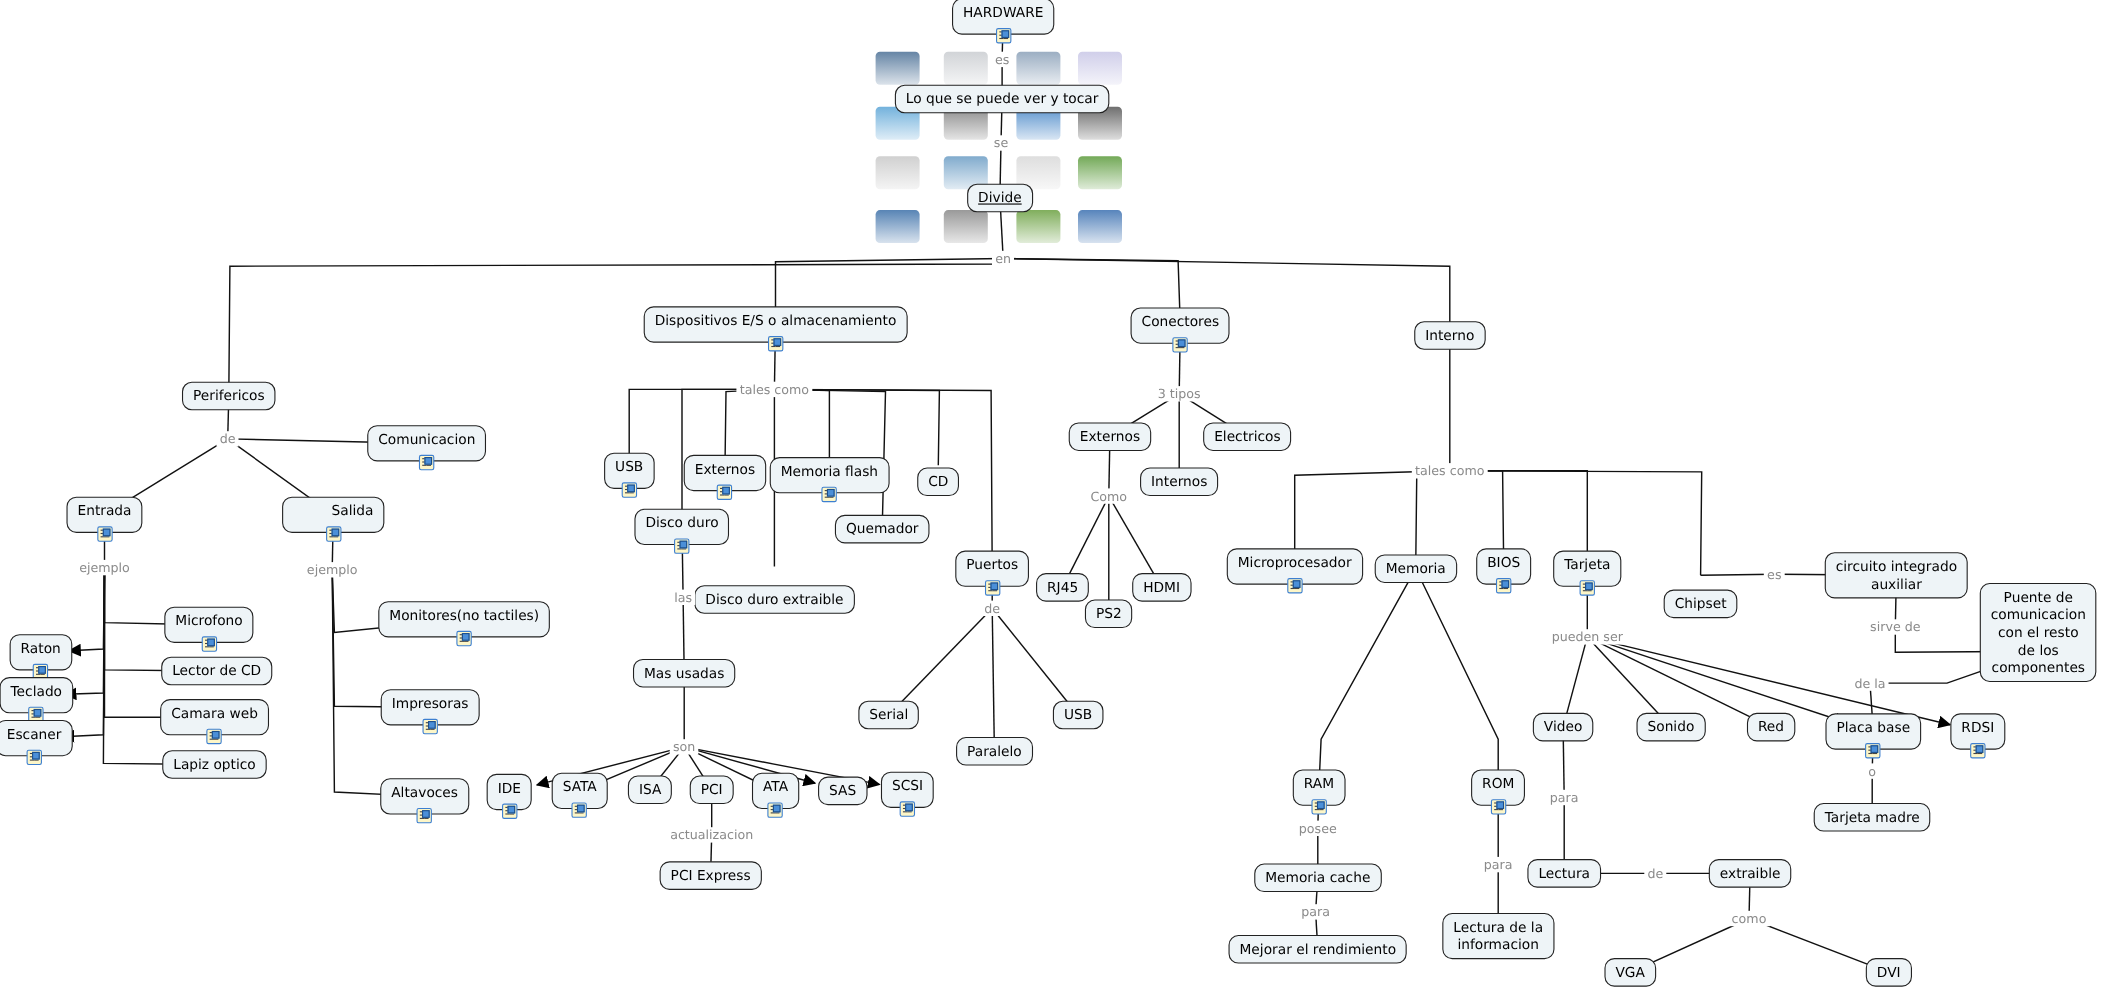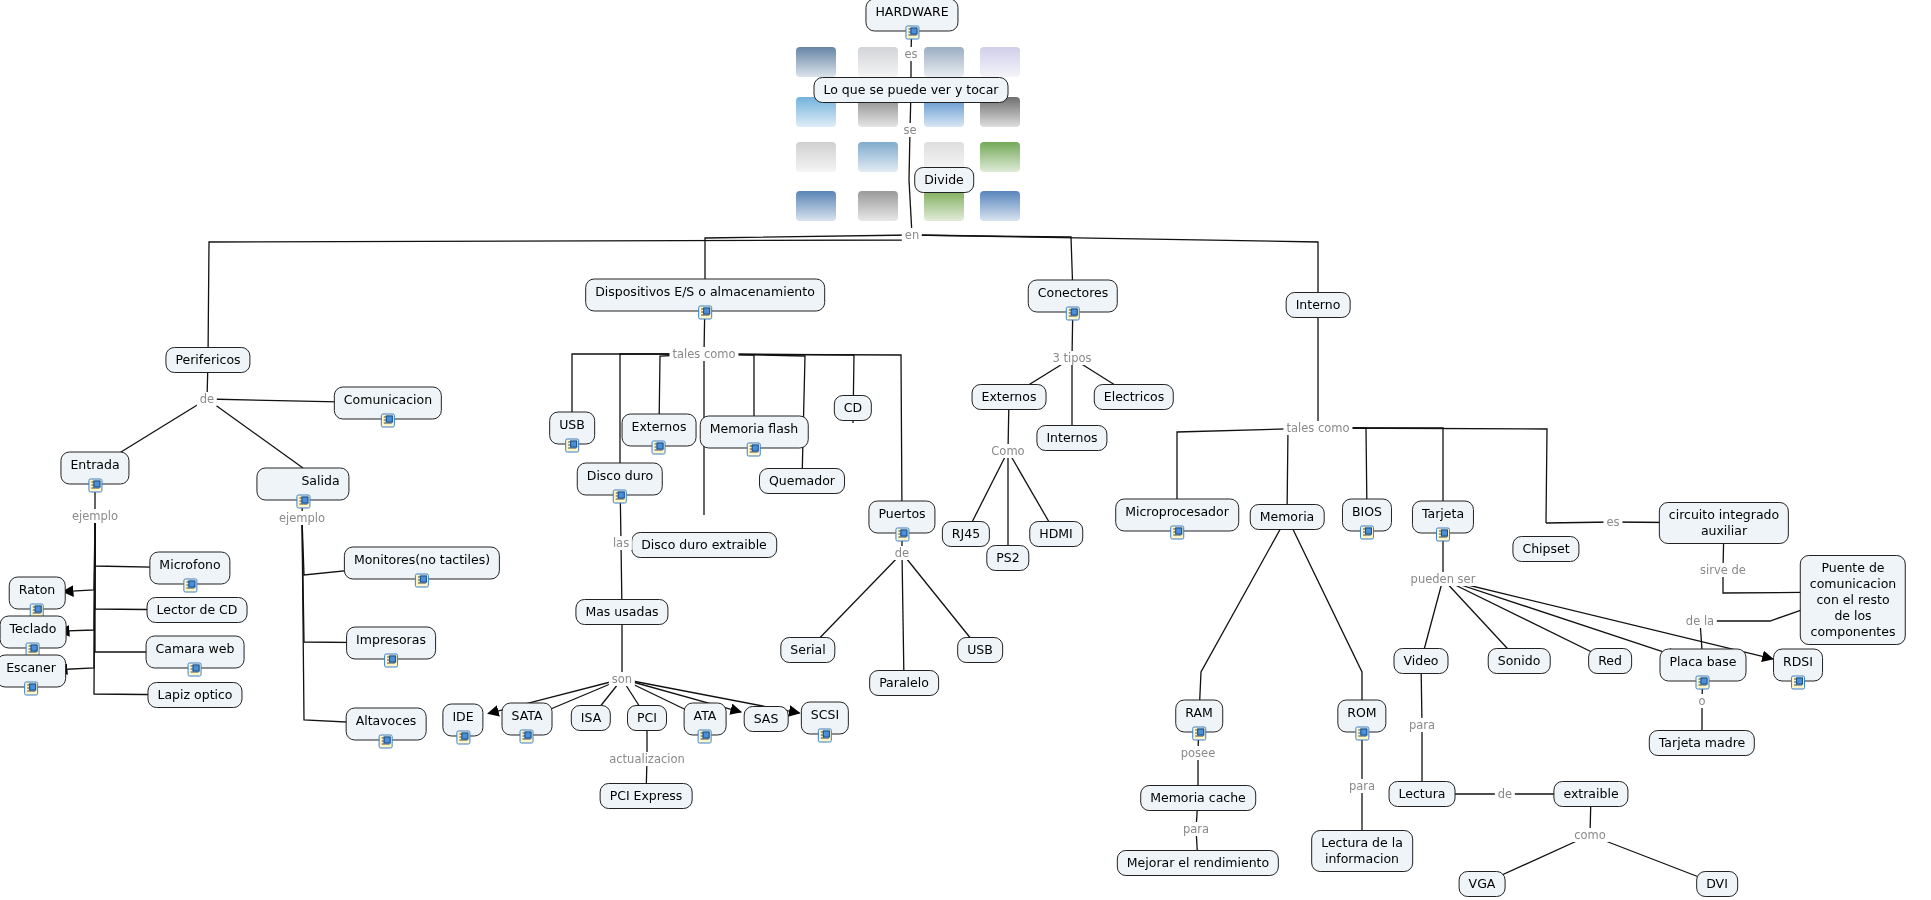--- a/index.html
+++ b/index.html
@@ -141,40 +141,40 @@
       <div class="imgcell" style="left: 944px; top: 157px; background: linear-gradient(rgb(216, 216, 216) 0%, rgb(255, 255, 255) 130%); border-radius: 4px; opacity: 0.85;"></div>
       <div class="imgcell" style="left: 1000px; top: 157px; background: linear-gradient(rgb(90, 154, 58) 0%, rgb(255, 255, 255) 130%); border-radius: 4px; opacity: 0.85;"></div>
       <div class="imgcell" style="left: 816px; top: 206px; background: linear-gradient(rgb(59, 111, 168) 0%, rgb(255, 255, 255) 130%); border-radius: 4px; opacity: 0.85;"></div>
       <div class="imgcell" style="left: 878px; top: 206px; background: linear-gradient(rgb(136, 136, 136) 0%, rgb(255, 255, 255) 130%); border-radius: 4px; opacity: 0.85;"></div>
       <div class="imgcell" style="left: 944px; top: 206px; background: linear-gradient(rgb(106, 160, 64) 0%, rgb(255, 255, 255) 130%); border-radius: 4px; opacity: 0.85;"></div>
       <div class="imgcell" style="left: 1000px; top: 206px; background: linear-gradient(rgb(58, 111, 176) 0%, rgb(255, 255, 255) 130%); border-radius: 4px; opacity: 0.85;"></div>
     </div>
   <div id="nodes">
       <div class="node res" style="left: 912px; top: 15px;"><span>HARDWARE</span><span class="res-icon"></span></div>
       <div class="node" style="left: 911px; top: 90px;"><span>Lo que se puede ver y tocar</span></div>
-      <div class="node" style="left: 944px; top: 180px;"><span>Divide</span></div>
+      <div class="node" style="left: 909px; top: 180px; text-decoration: underline;"><span>Divide</span></div>
       <div class="node" style="left: 208px; top: 360px;"><span>Perifericos</span></div>
       <div class="node res" style="left: 388px; top: 403px;"><span>Comunicacion</span><span class="res-icon"></span></div>
       <div class="node res" style="left: 95px; top: 468px;"><span>Entrada</span><span class="res-icon"></span></div>
-      <div class="node res" style="left: 303px; top: 484px; padding-left: 44px;"><span>Salida</span><span class="res-icon"></span></div>
+      <div class="node res" style="left: 303px; top: 468px; padding-left: 44px;"><span>Salida</span><span class="res-icon"></span></div>
       <div class="node res" style="left: 190px; top: 568px;"><span>Microfono</span><span class="res-icon"></span></div>
       <div class="node res" style="left: 37px; top: 593px;"><span>Raton</span><span class="res-icon"></span></div>
       <div class="node" style="left: 197px; top: 610px;"><span>Lector de CD</span></div>
       <div class="node res" style="left: 33px; top: 632px;"><span>Teclado</span><span class="res-icon"></span></div>
       <div class="node res" style="left: 195px; top: 652px;"><span>Camara web</span><span class="res-icon"></span></div>
       <div class="node res" style="left: 31px; top: 671px;"><span>Escaner</span><span class="res-icon"></span></div>
       <div class="node" style="left: 195px; top: 695px;"><span>Lapiz optico</span></div>
       <div class="node res" style="left: 422px; top: 563px;"><span>Monitores(no tactiles)</span><span class="res-icon"></span></div>
       <div class="node res" style="left: 391px; top: 643px;"><span>Impresoras</span><span class="res-icon"></span></div>
       <div class="node res" style="left: 386px; top: 724px;"><span>Altavoces</span><span class="res-icon"></span></div>
       <div class="node res" style="left: 705px; top: 295px;"><span>Dispositivos E/S o almacenamiento</span><span class="res-icon"></span></div>
       <div class="node res" style="left: 572px; top: 428px;"><span>USB</span><span class="res-icon"></span></div>
       <div class="node res" style="left: 659px; top: 430px;"><span>Externos</span><span class="res-icon"></span></div>
       <div class="node res" style="left: 754px; top: 432px;"><span>Memoria flash</span><span class="res-icon"></span></div>
-      <div class="node" style="left: 853px; top: 408px; text-align: right;"><span>CD</span></div>
+      <div class="node" style="left: 853px; top: 438px; text-align: right;"><span>CD</span></div>
       <div class="node res" style="left: 620px; top: 479px;"><span>Disco duro</span><span class="res-icon"></span></div>
       <div class="node" style="left: 802px; top: 481px;"><span>Quemador</span></div>
       <div class="node" style="left: 704px; top: 545px;"><span>Disco duro extraible</span></div>
       <div class="node res" style="left: 902px; top: 517px;"><span>Puertos</span><span class="res-icon"></span></div>
       <div class="node" style="left: 622px; top: 612px;"><span>Mas usadas</span></div>
       <div class="node res" style="left: 463px; top: 720px;"><span>IDE</span><span class="res-icon"></span></div>
       <div class="node res" style="left: 527px; top: 719px;"><span>SATA</span><span class="res-icon"></span></div>
       <div class="node" style="left: 591px; top: 718px;"><span>ISA</span></div>
       <div class="node" style="left: 647px; top: 718px; text-align: center;"><span>PCI</span></div>
       <div class="node res" style="left: 705px; top: 719px;"><span>ATA</span><span class="res-icon"></span></div>
@@ -192,21 +192,21 @@
       <div class="node" style="left: 1008px; top: 558px;"><span>PS2</span></div>
       <div class="node" style="left: 1056px; top: 534px;"><span>HDMI</span></div>
       <div class="node" style="left: 1318px; top: 305px;"><span>Interno</span></div>
       <div class="node res" style="left: 1177px; top: 515px;"><span>Microprocesador</span><span class="res-icon"></span></div>
       <div class="node" style="left: 1287px; top: 517px;"><span>Memoria</span></div>
       <div class="node res" style="left: 1367px; top: 515px;"><span>BIOS</span><span class="res-icon"></span></div>
       <div class="node res" style="left: 1443px; top: 517px;"><span>Tarjeta</span><span class="res-icon"></span></div>
       <div class="node" style="left: 1546px; top: 549px;"><span>Chipset</span></div>
       <div class="node" style="left: 1724px; top: 523px;"><span>circuito integrado
 auxiliar</span></div>
-      <div class="node" style="left: 1853px; top: 600px;"><span>Puente de comunicacion
+      <div class="node" style="left: 1853px; top: 575px;"><span>Puente de comunicacion
 con el resto
 de los componentes</span></div>
       <div class="node res" style="left: 1199px; top: 716px;"><span>RAM</span><span class="res-icon"></span></div>
       <div class="node res" style="left: 1362px; top: 716px;"><span>ROM</span><span class="res-icon"></span></div>
       <div class="node" style="left: 1198px; top: 798px;"><span>Memoria cache</span></div>
       <div class="node" style="left: 1198px; top: 863px;"><span>Mejorar el rendimiento</span></div>
       <div class="node" style="left: 1362px; top: 851px;"><span>Lectura de la
 informacion</span></div>
       <div class="node" style="left: 1421px; top: 661px;"><span>Video</span></div>
       <div class="node" style="left: 1519px; top: 661px;"><span>Sonido</span></div>

